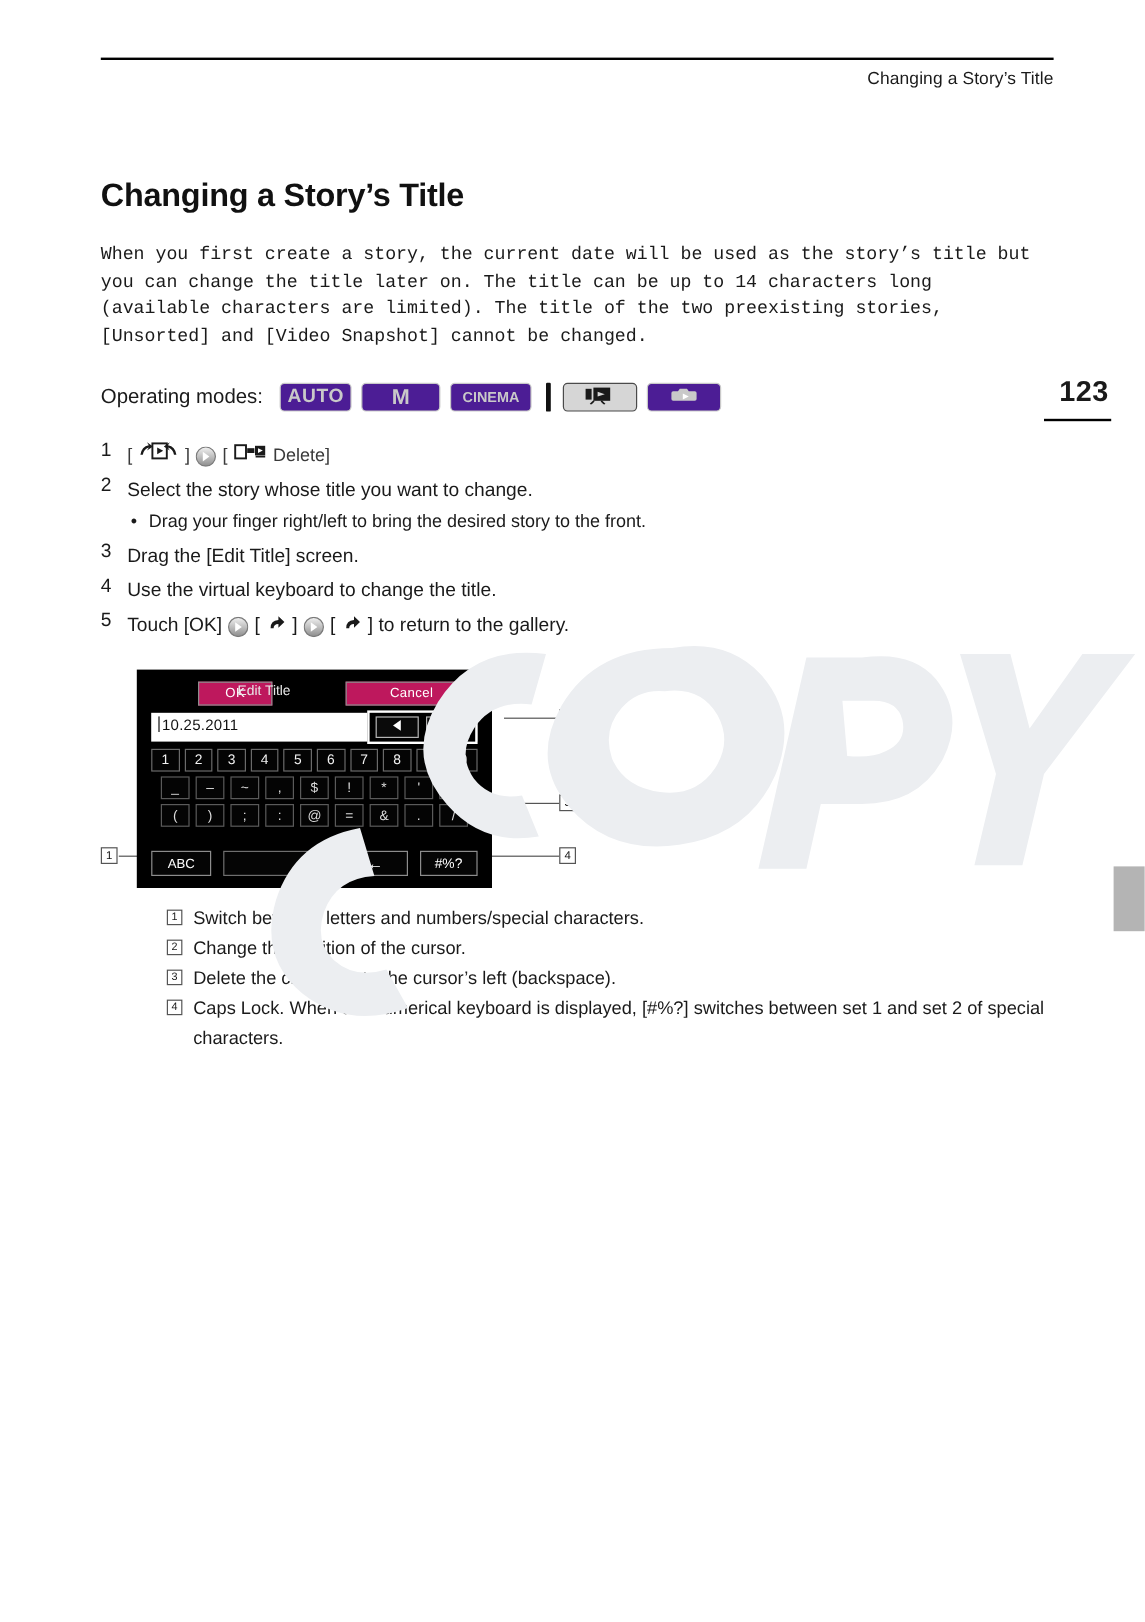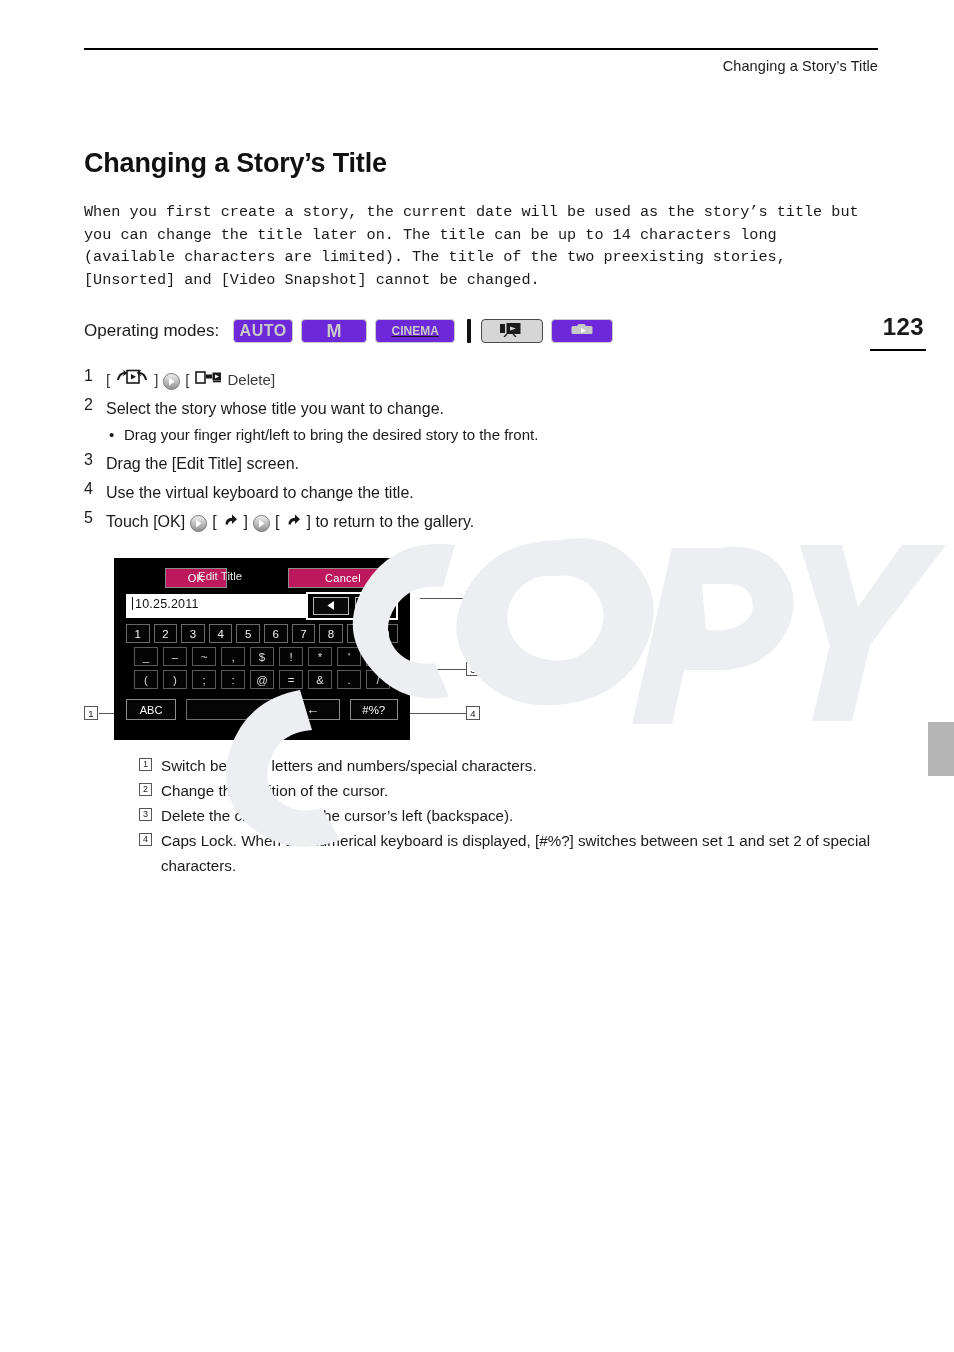--- a/index.html
+++ b/index.html
@@ -104,25 +104,25 @@
   .mode-chip {
     height: 24px;
     min-width: 58px;
     border: 1.6px solid #c9c9c9;
     border-radius: 4px;
     margin-right: 8px;
     display: flex;
     align-items: center;
     justify-content: center;
     box-sizing: border-box;
-    background: #6d28d9;
+    background: #4c1d95;
   }
   .mode-chip.auto { width: 60px; }
   .mode-chip.m { width: 66px; }
-  .mode-chip.cinema { width: 80px; text-decoration: underline; }
+  .mode-chip.cinema { width: 68px; }
   .mode-chip .glyph {
     font-weight: 700;
     color: #c9c9c9;
     letter-spacing: .5px;
   }
   .mode-chip.auto .glyph { font-size: 16px; }
   .mode-chip.m .glyph { font-size: 18px; }
   .mode-chip.cinema .glyph { font-size: 12px; letter-spacing: 0; }
 
   .mode-sep {
@@ -300,21 +300,21 @@
     align-items: center;
     justify-content: center;
     background: #040404;
     box-sizing: border-box;
   }
   .kb-row.sym { gap: 5px; }
   .kb-row.sym .kb-key { width: 24px; border-color: #5a5a5a; color: #dcdcdc; }
 
   .kb-bottom {
     position: absolute;
-    left: 12px; right: 12px; bottom: 20px;
+    left: 12px; right: 12px; bottom: 10px;
     height: 21px;
     display: flex;
     align-items: center;
     text-align: right;
   }
   .kb-abc {
     width: 58px; height: 21px;
     border: 1px solid #8d8d8d;
     color: #fff; font-size: 11px;
     display: flex; align-items: center; justify-content: center;

